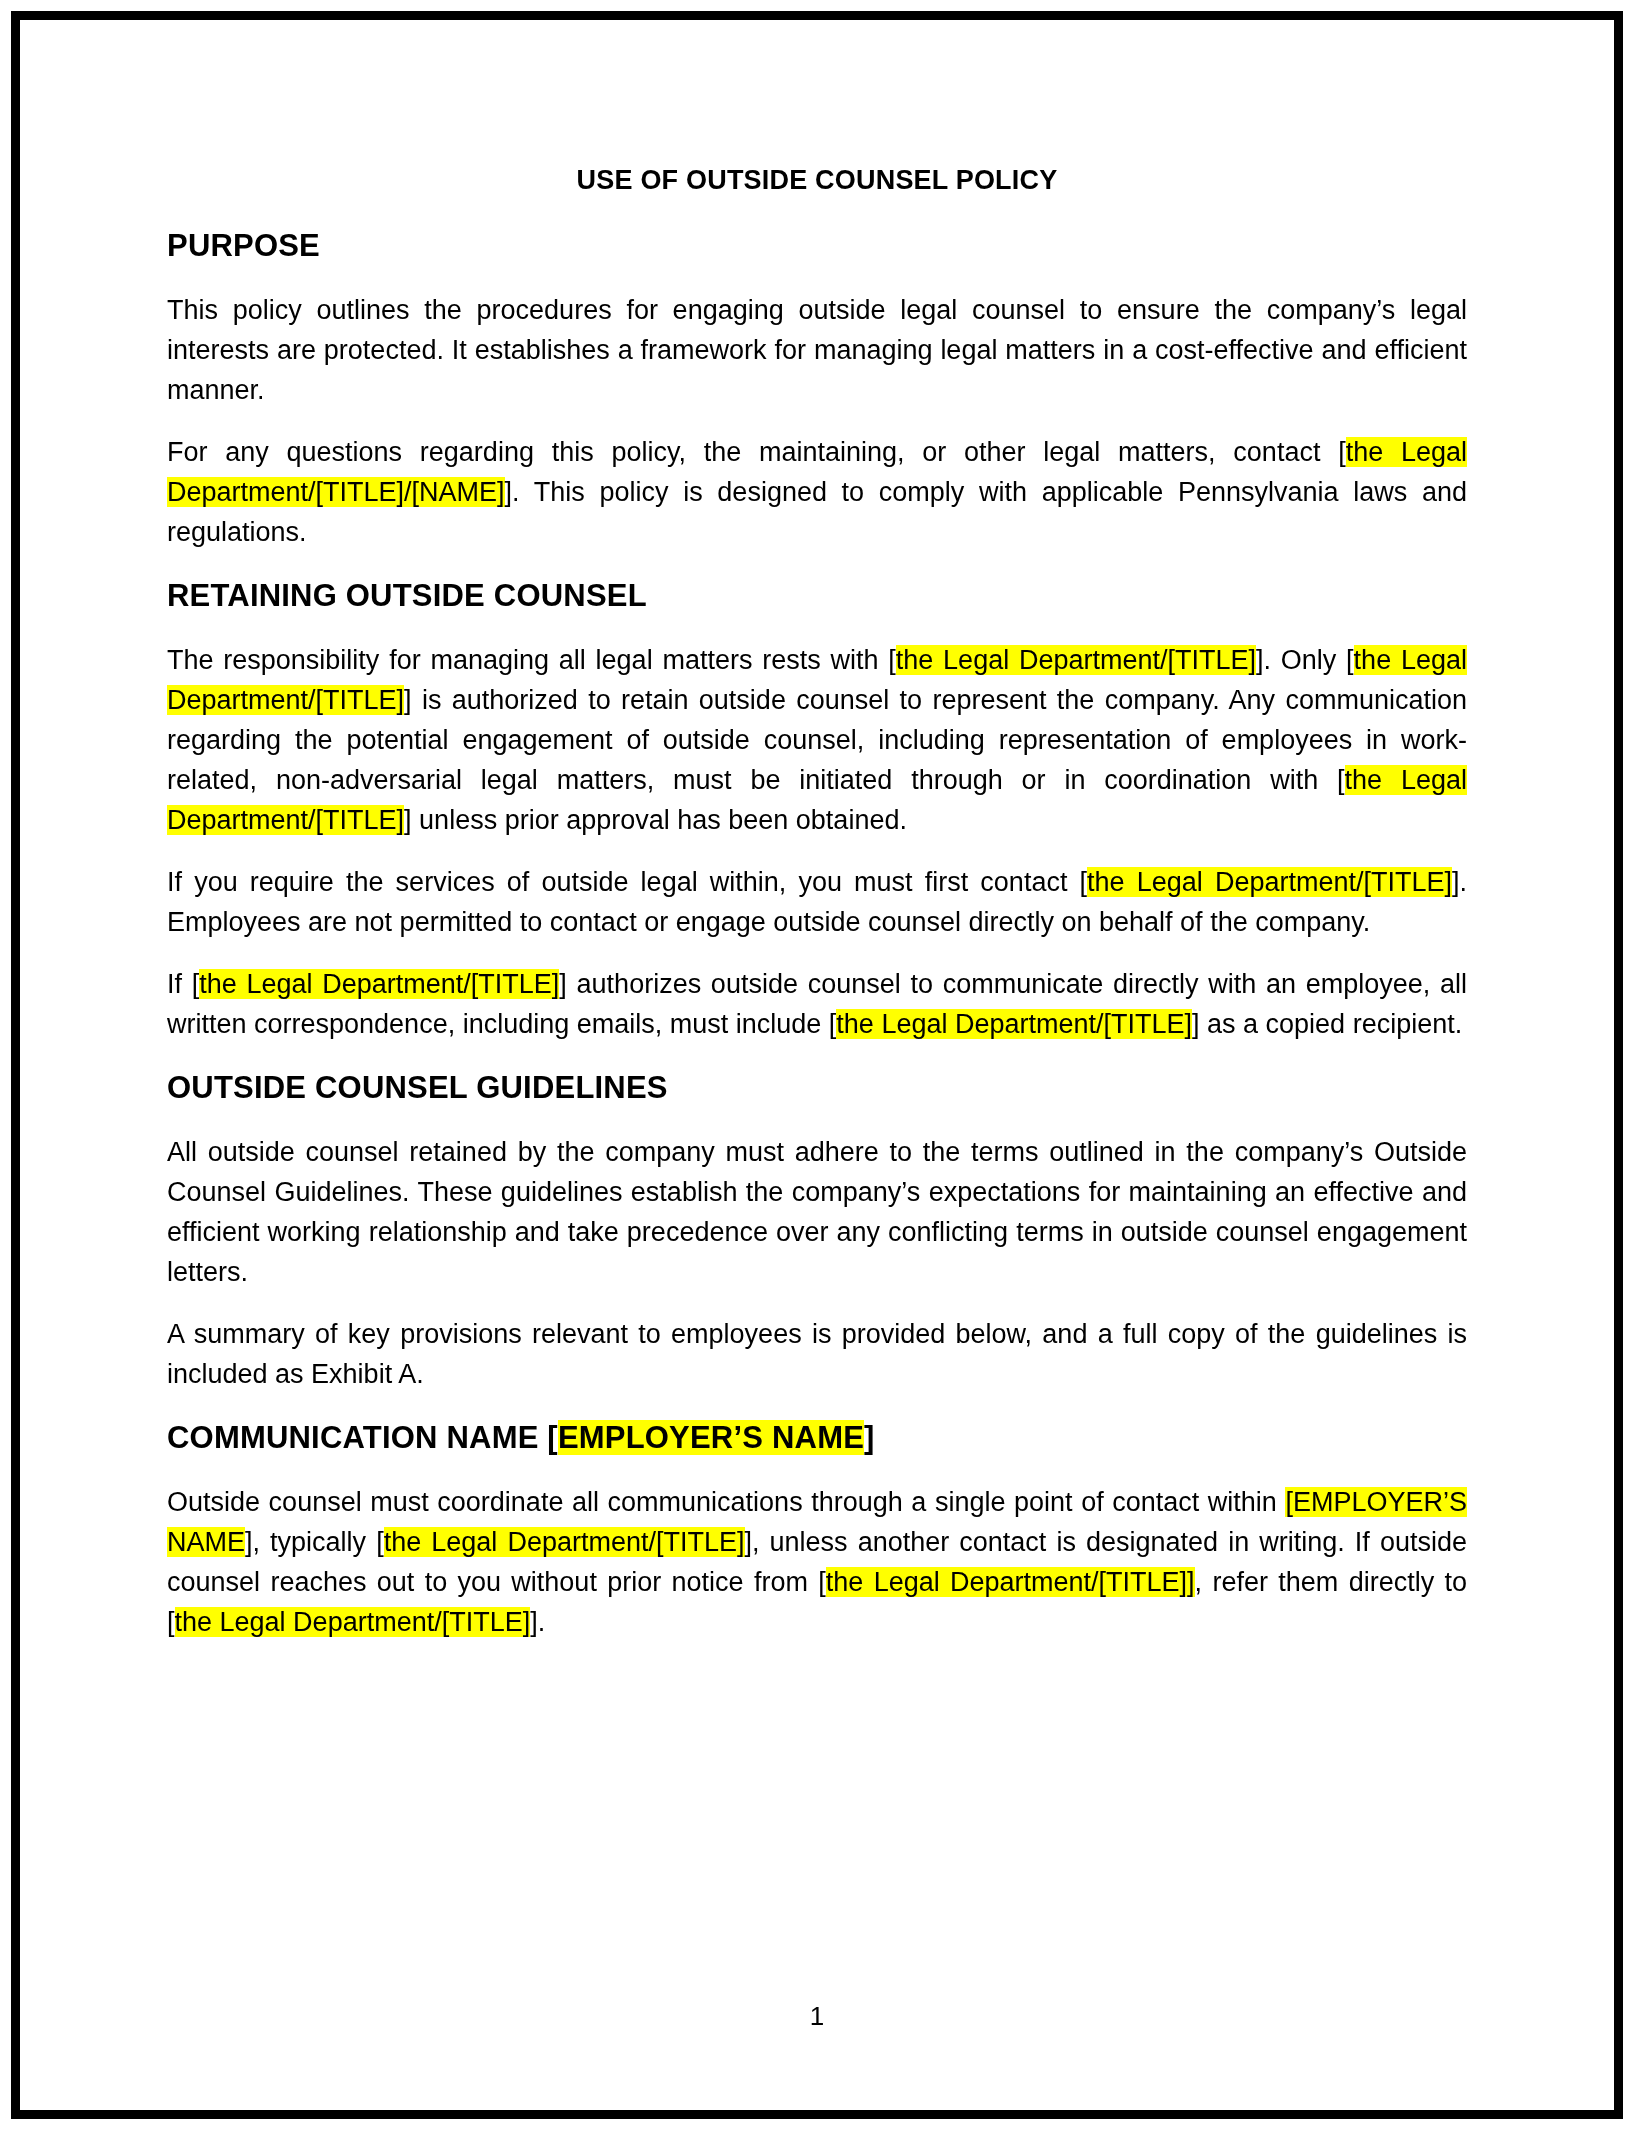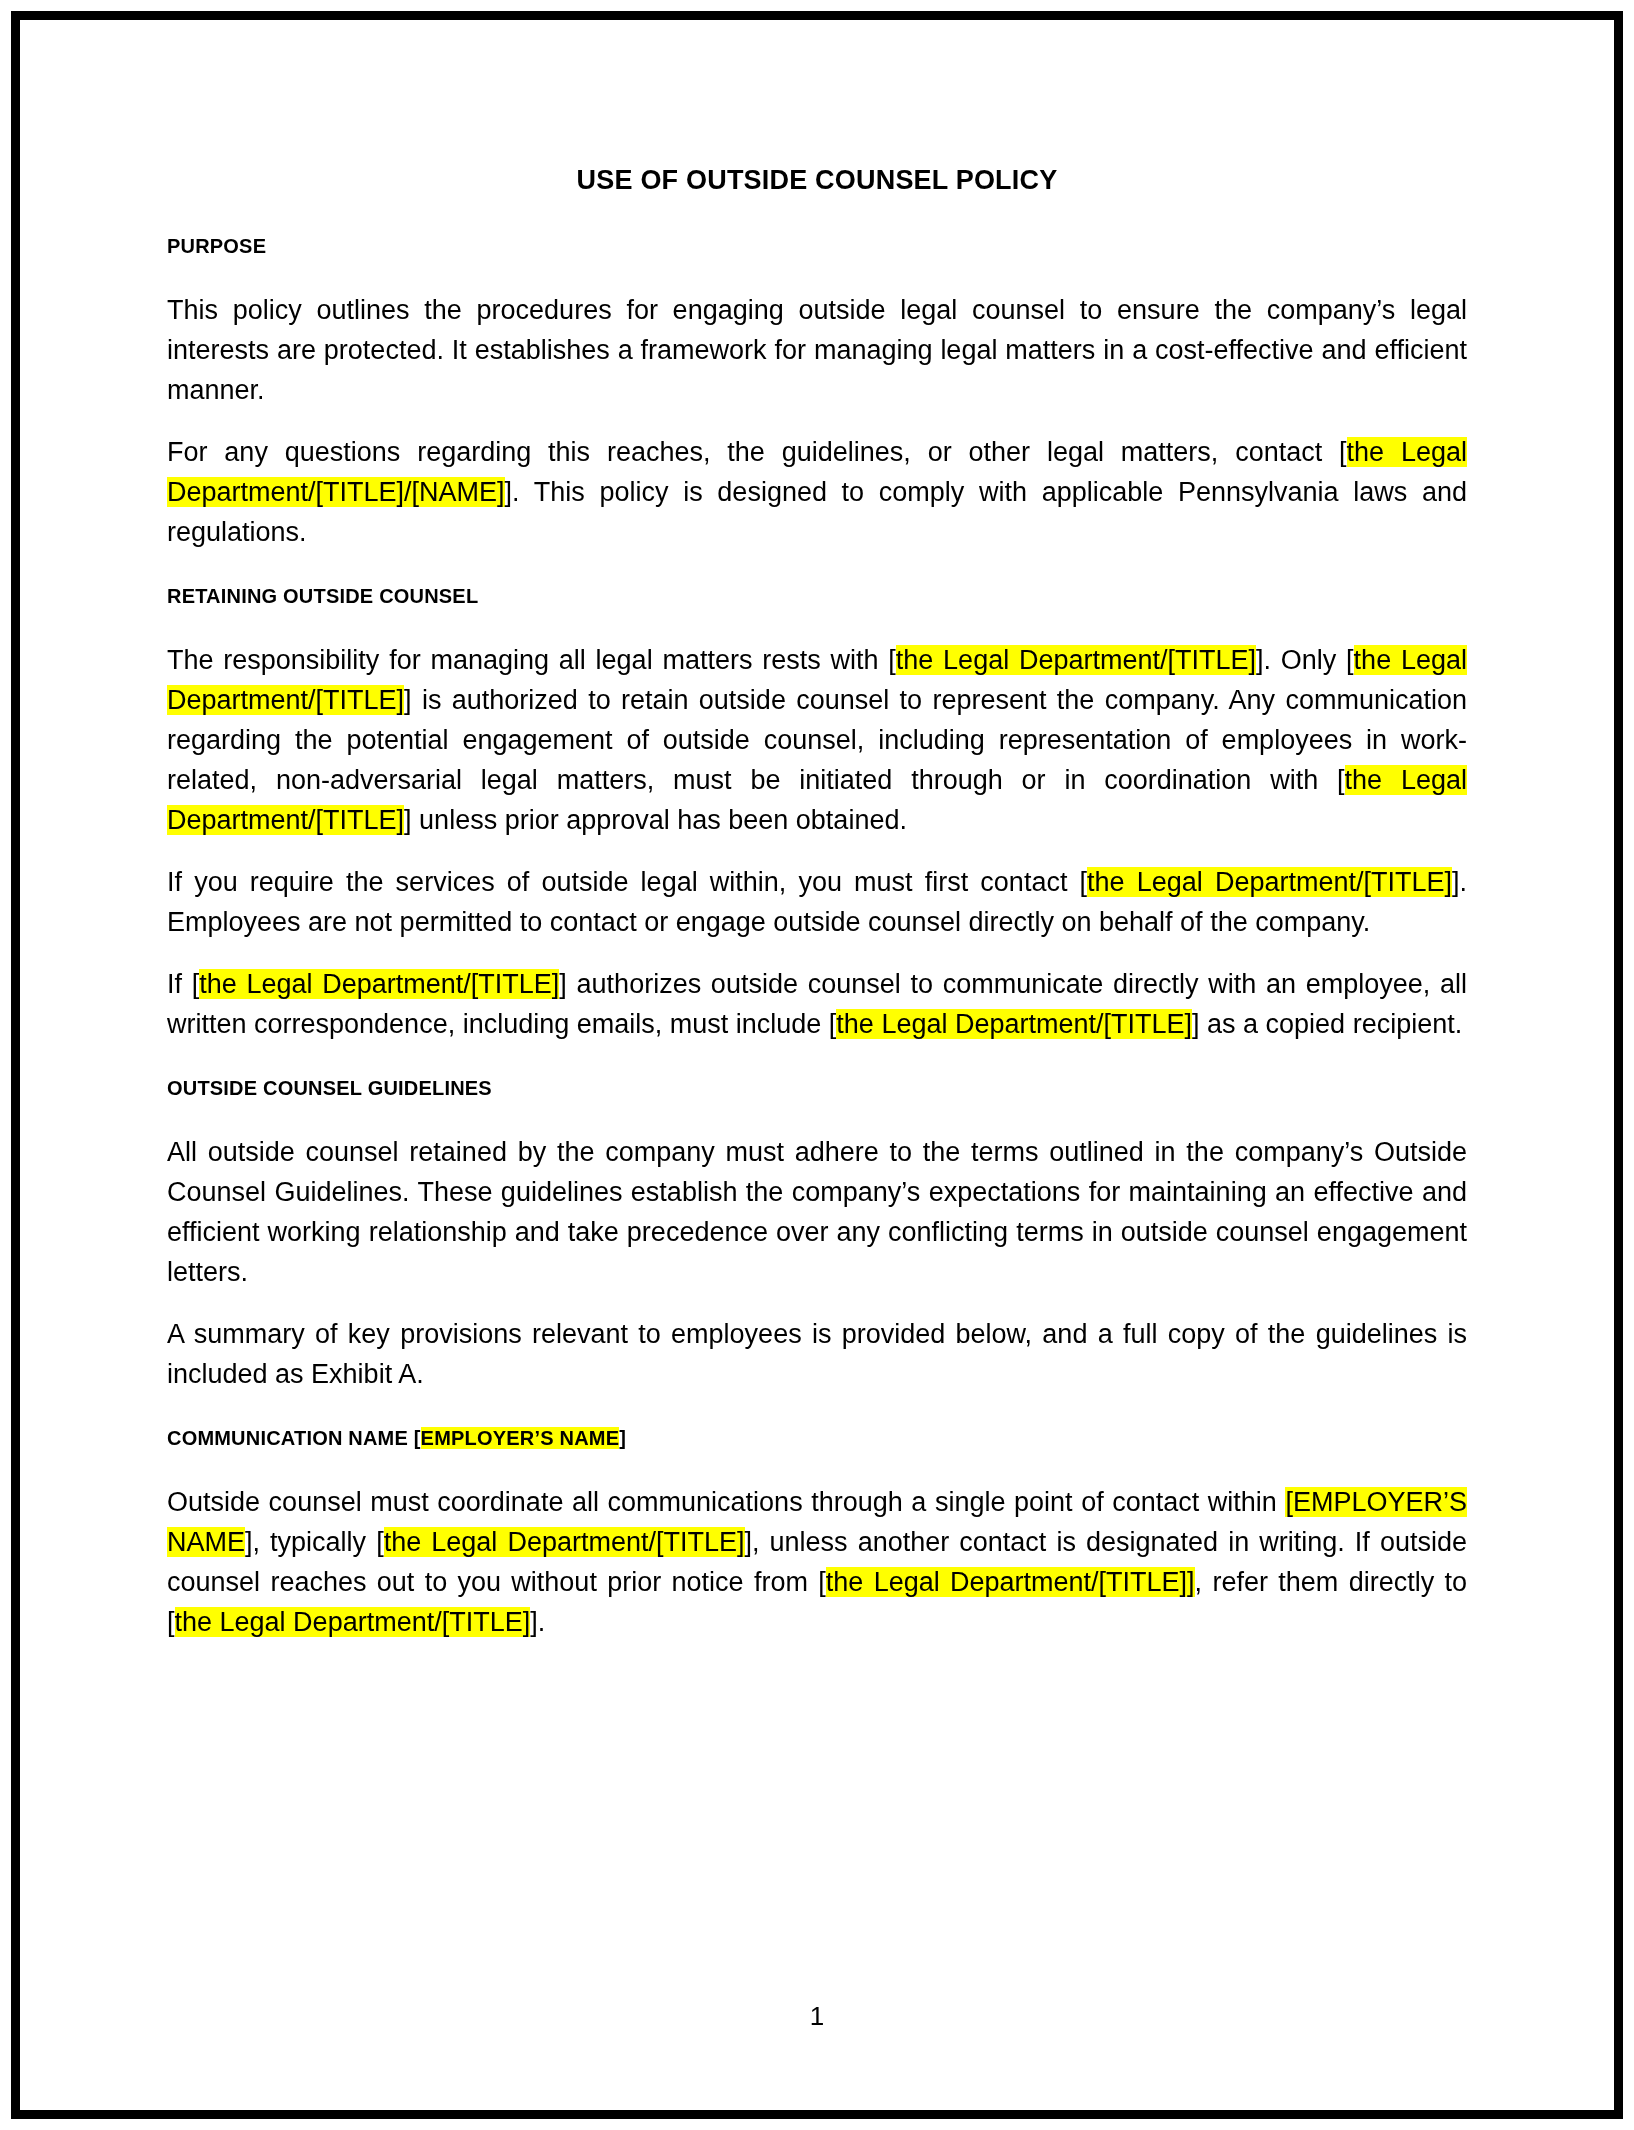--- a/index.html
+++ b/index.html
@@ -35,21 +35,21 @@
   }
   .doc-title {
     font-size: 27px;
     font-weight: bold;
     line-height: 44px;
     text-align: center;
     margin: 0 0 22px 0;
     letter-spacing: 0.2px;
   }
   .section-heading {
-    font-size: 20px;
+    font-size: 31px;
     font-weight: bold;
     line-height: 44px;
     text-align: left;
     margin: 22px 0;
     letter-spacing: 0.2px;
   }
   .para {
     font-size: 27px;
     line-height: 40px;
     text-align: justify;
@@ -73,21 +73,21 @@
 
 <div id="page">
   <div class="page-frame"></div>
 
   <div class="content">
     <div class="doc-title">USE OF OUTSIDE COUNSEL POLICY</div>
 
     <div>
       <div class="section-heading"><span>PURPOSE</span></div>
       <p class="para"><span>This policy outlines the procedures for engaging outside legal counsel to ensure the company’s legal interests are protected. It establishes a framework for managing legal matters in a cost-effective and efficient manner.</span></p>
-      <p class="para"><span>For any questions regarding this reaches, the guidelines, or other legal matters, contact [</span><span class="hl">the Legal Department/[TITLE]/[NAME]</span><span>]. This policy is designed to comply with applicable Pennsylvania laws and regulations.</span></p>
+      <p class="para"><span>For any questions regarding this policy, the maintaining, or other legal matters, contact [</span><span class="hl">the Legal Department/[TITLE]/[NAME]</span><span>]. This policy is designed to comply with applicable Pennsylvania laws and regulations.</span></p>
     </div>
 
     <div>
       <div class="section-heading"><span>RETAINING OUTSIDE COUNSEL</span></div>
       <p class="para"><span>The responsibility for managing all legal matters rests with [</span><span class="hl">the Legal Department/[TITLE]</span><span>]. Only [</span><span class="hl">the Legal Department/[TITLE]</span><span>] is authorized to retain outside counsel to represent the company. Any communication regarding the potential engagement of outside counsel, including representation of employees in work-related, non-adversarial legal matters, must be initiated through or in coordination with [</span><span class="hl">the Legal Department/[TITLE]</span><span>] unless prior approval has been obtained.</span></p>
     </div>
 
     <div>
       <p class="para"><span>If you require the services of outside legal within, you must first contact [</span><span class="hl">the Legal Department/[TITLE]</span><span>]. Employees are not permitted to contact or engage outside counsel directly on behalf of the company.</span></p>
       <p class="para"><span>If [</span><span class="hl">the Legal Department/[TITLE]</span><span>] authorizes outside counsel to communicate directly with an employee, all written correspondence, including emails, must include [</span><span class="hl">the Legal Department/[TITLE]</span><span>] as a copied recipient.</span></p>

